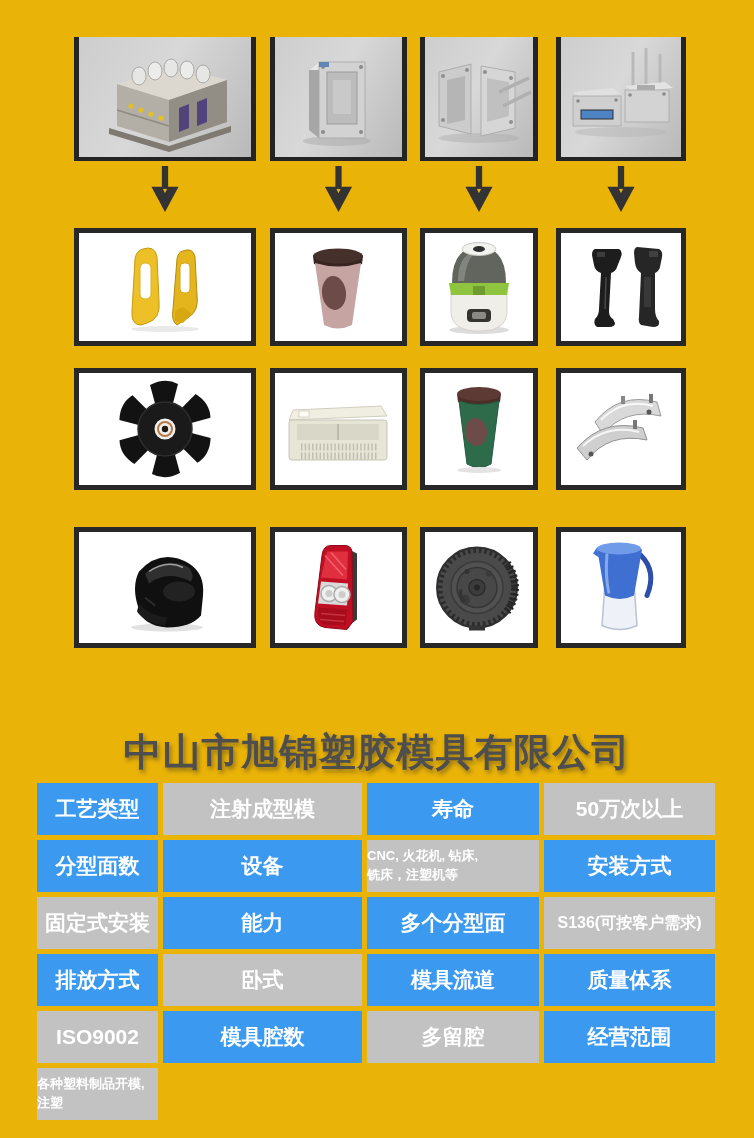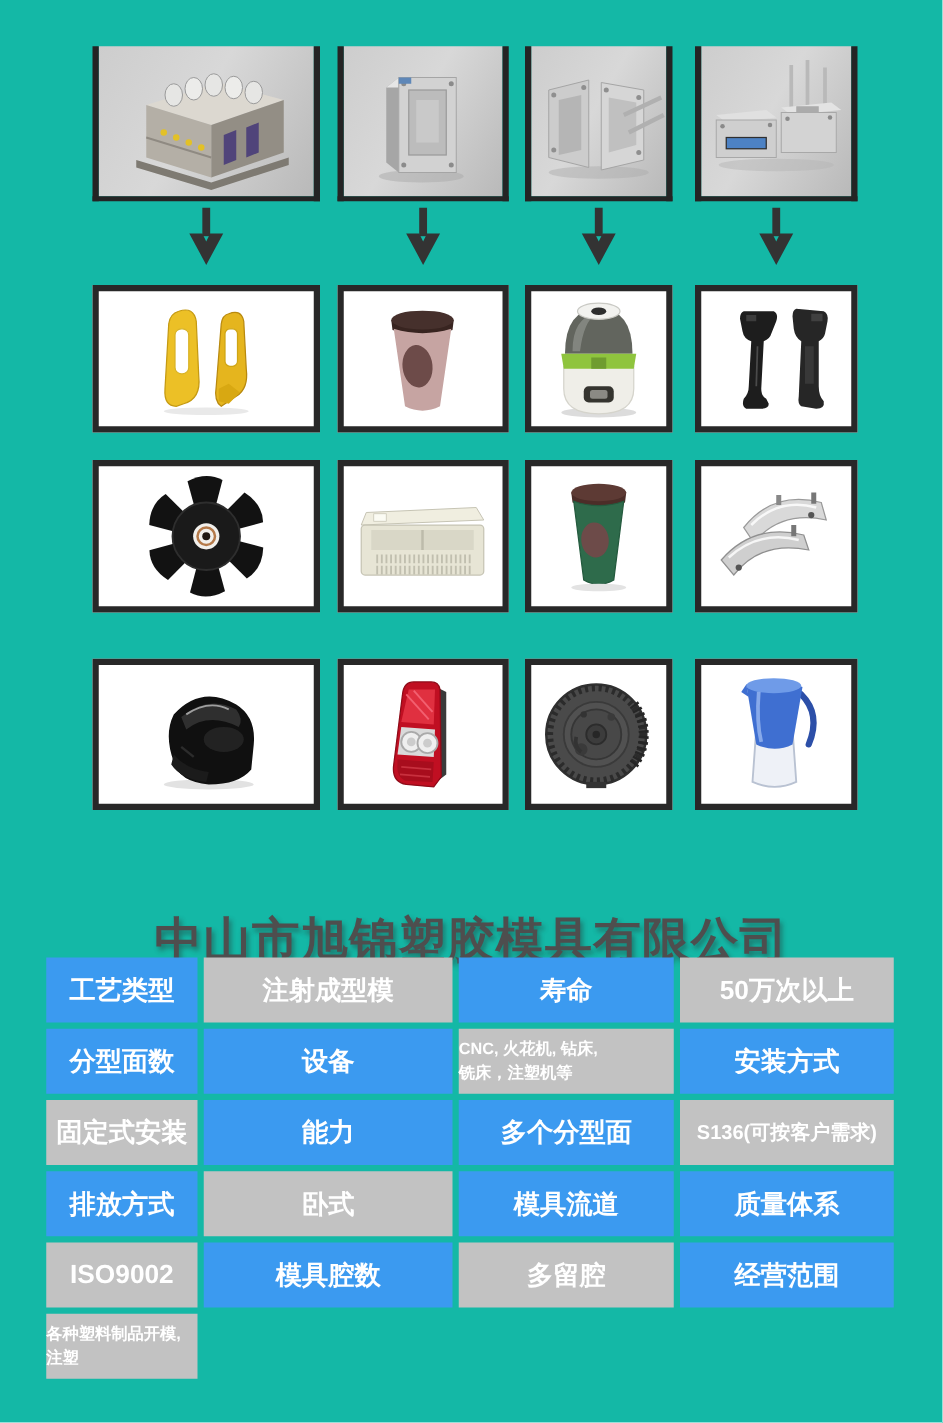--- a/index.html
+++ b/index.html
@@ -1,16 +1,16 @@
 <!DOCTYPE html>
 <html><head>
 <meta charset="utf-8">
 <style>
   html,body{margin:0;padding:0;background:#fff;}
-  .page{position:relative;width:754px;height:1138px;background:#14b8a6;overflow:hidden;
+  .page{position:relative;width:754px;height:1138px;background:#eab308;overflow:hidden;
         font-family:"Liberation Sans",sans-serif;}
 
   
   .cell{position:absolute;box-sizing:border-box;}
   .colA{left:74px;width:182px;}
   .colB{left:270px;width:137px;}
   .colC{left:420px;width:118px;}
   .colD{left:556px;width:130px;}
   .rowMold{top:37px;height:124px;border-left:5px solid #242424;border-right:5px solid #242424;
            border-bottom:4px solid #242424;
@@ -21,21 +21,21 @@
   .rowP3{top:527px;height:121px;}
   .prod{border:5px solid #282828;background:#ffffff;}
   .cell svg{display:block;width:100%;height:100%;}
 
   
   .title{position:absolute;top:727px;left:0;width:754px;text-align:center;
          font-size:38px;font-weight:bold;color:#4e4e4e;letter-spacing:1px;
          text-shadow:2px 3px 4px rgba(40,40,40,0.45);}
 
   
-  .spec{position:absolute;left:37px;top:766px;display:grid;
+  .spec{position:absolute;left:37px;top:783px;display:grid;
         grid-template-columns:121px 199px 172px 171px;
         grid-auto-rows:52px;column-gap:5px;row-gap:5px;}
   .spec>div{display:flex;align-items:center;justify-content:center;
             color:#ffffff;font-weight:bold;text-align:center;box-sizing:border-box;}
   .th{background:#3b9af0;font-size:21px;}
   .tdv{background:#c2c2c2;font-size:21px;}
   .tdv.fit{font-size:16px;}
   .tdv.small{font-size:13px;justify-content:flex-start;text-align:left;
              flex-direction:column;align-items:flex-start;
              justify-content:center;line-height:1.45;}

